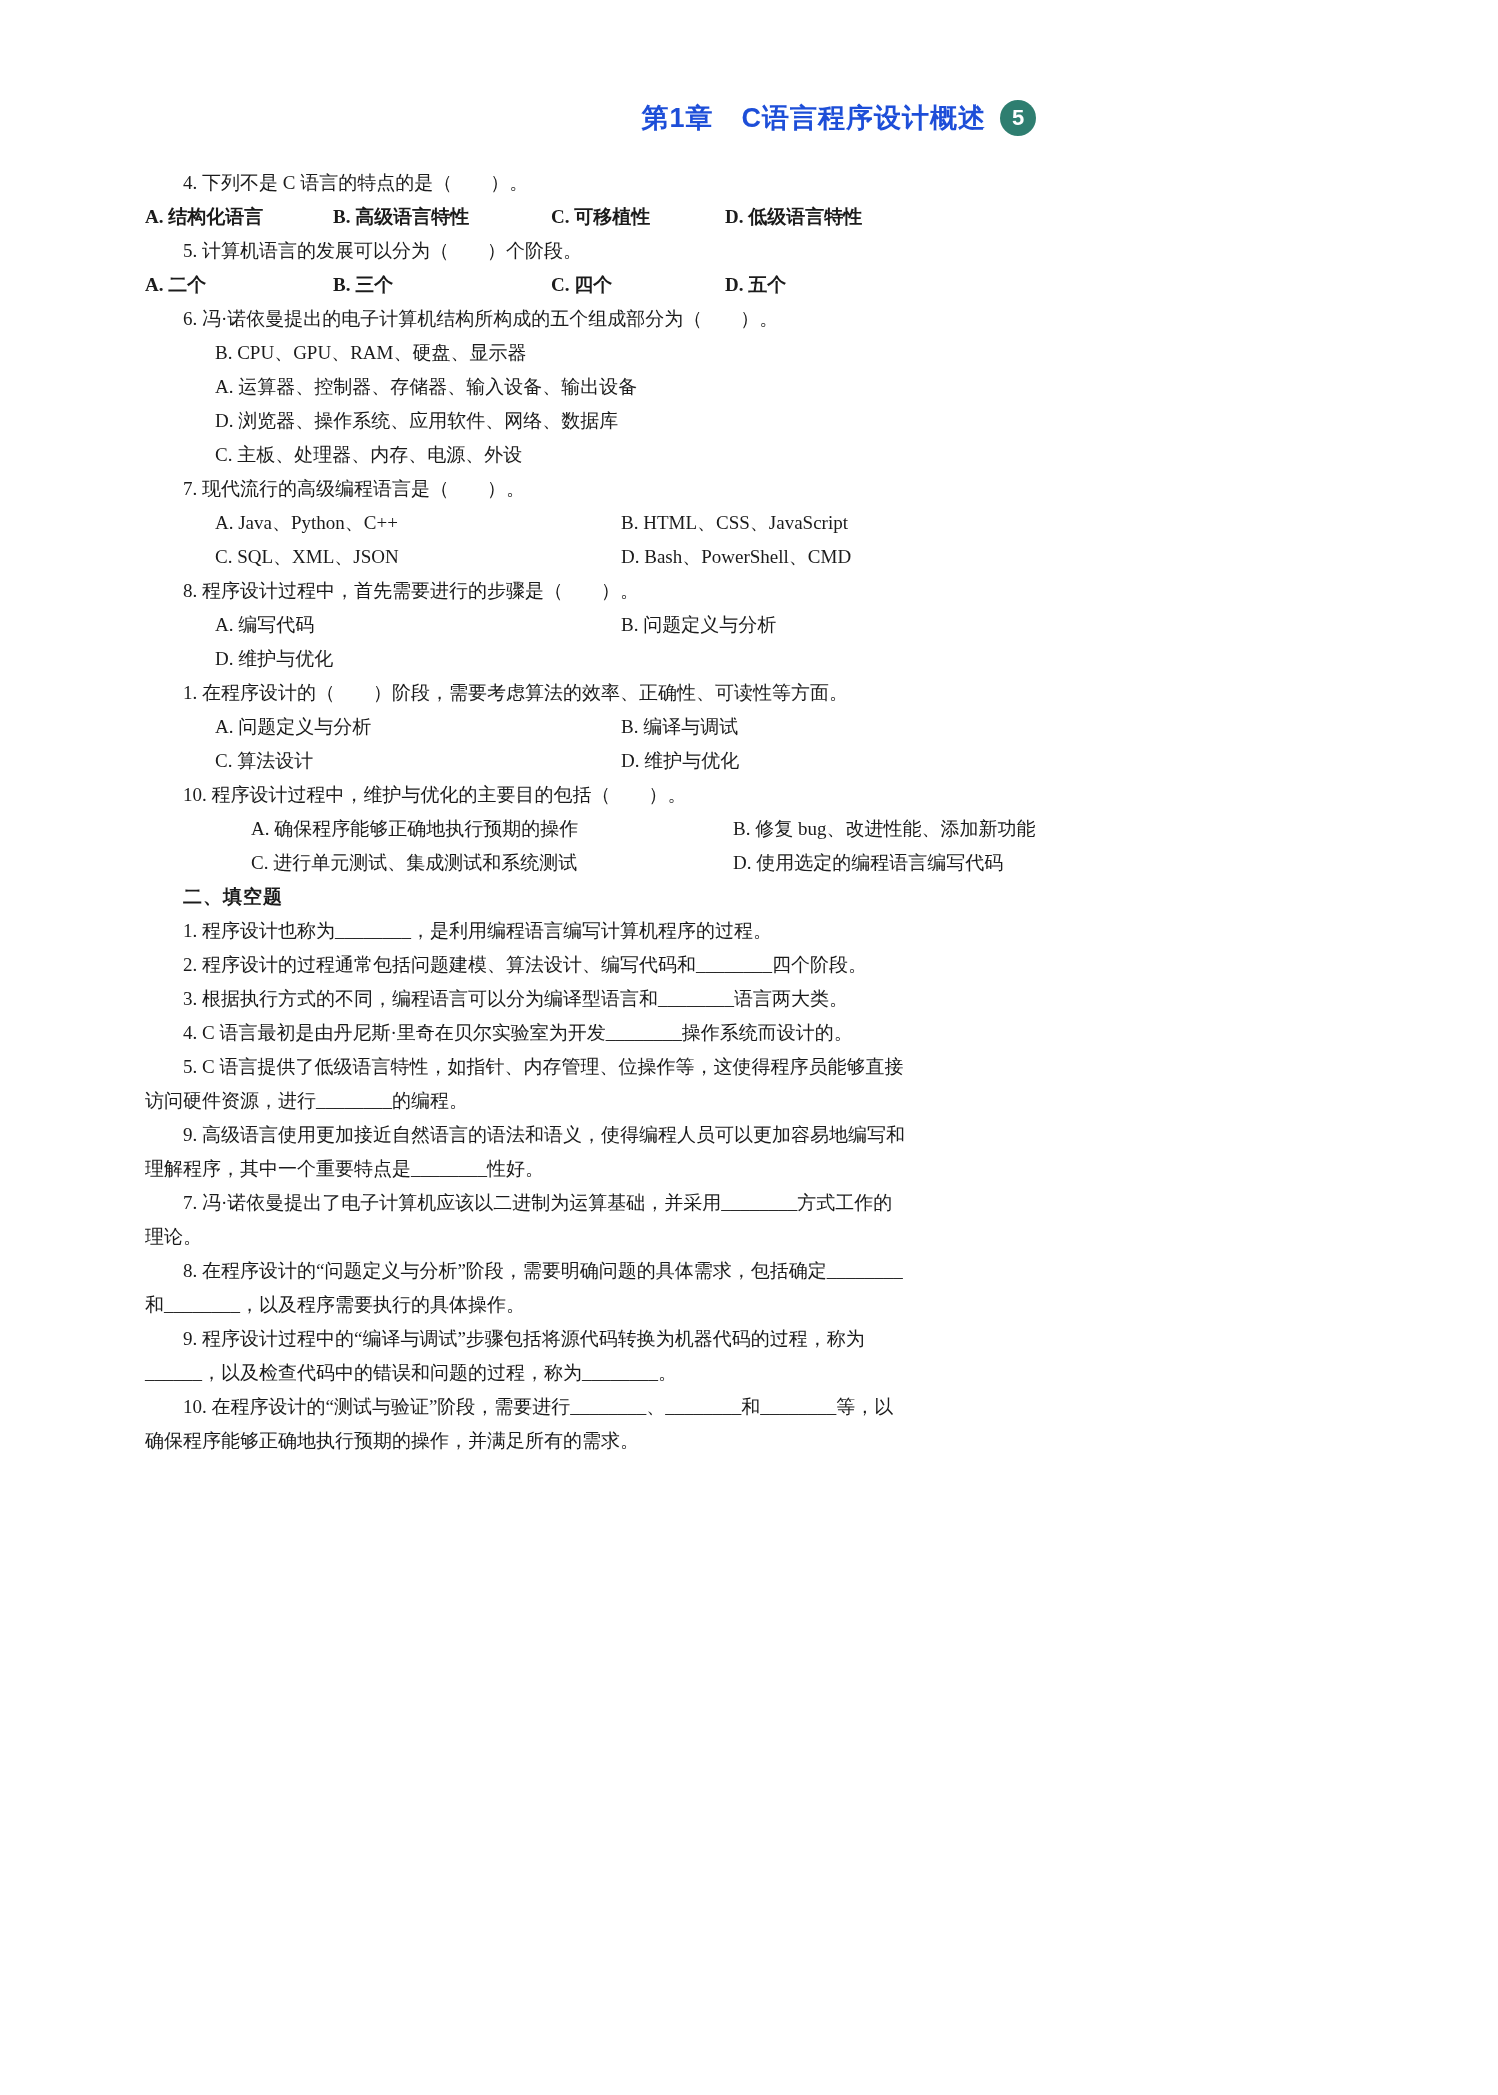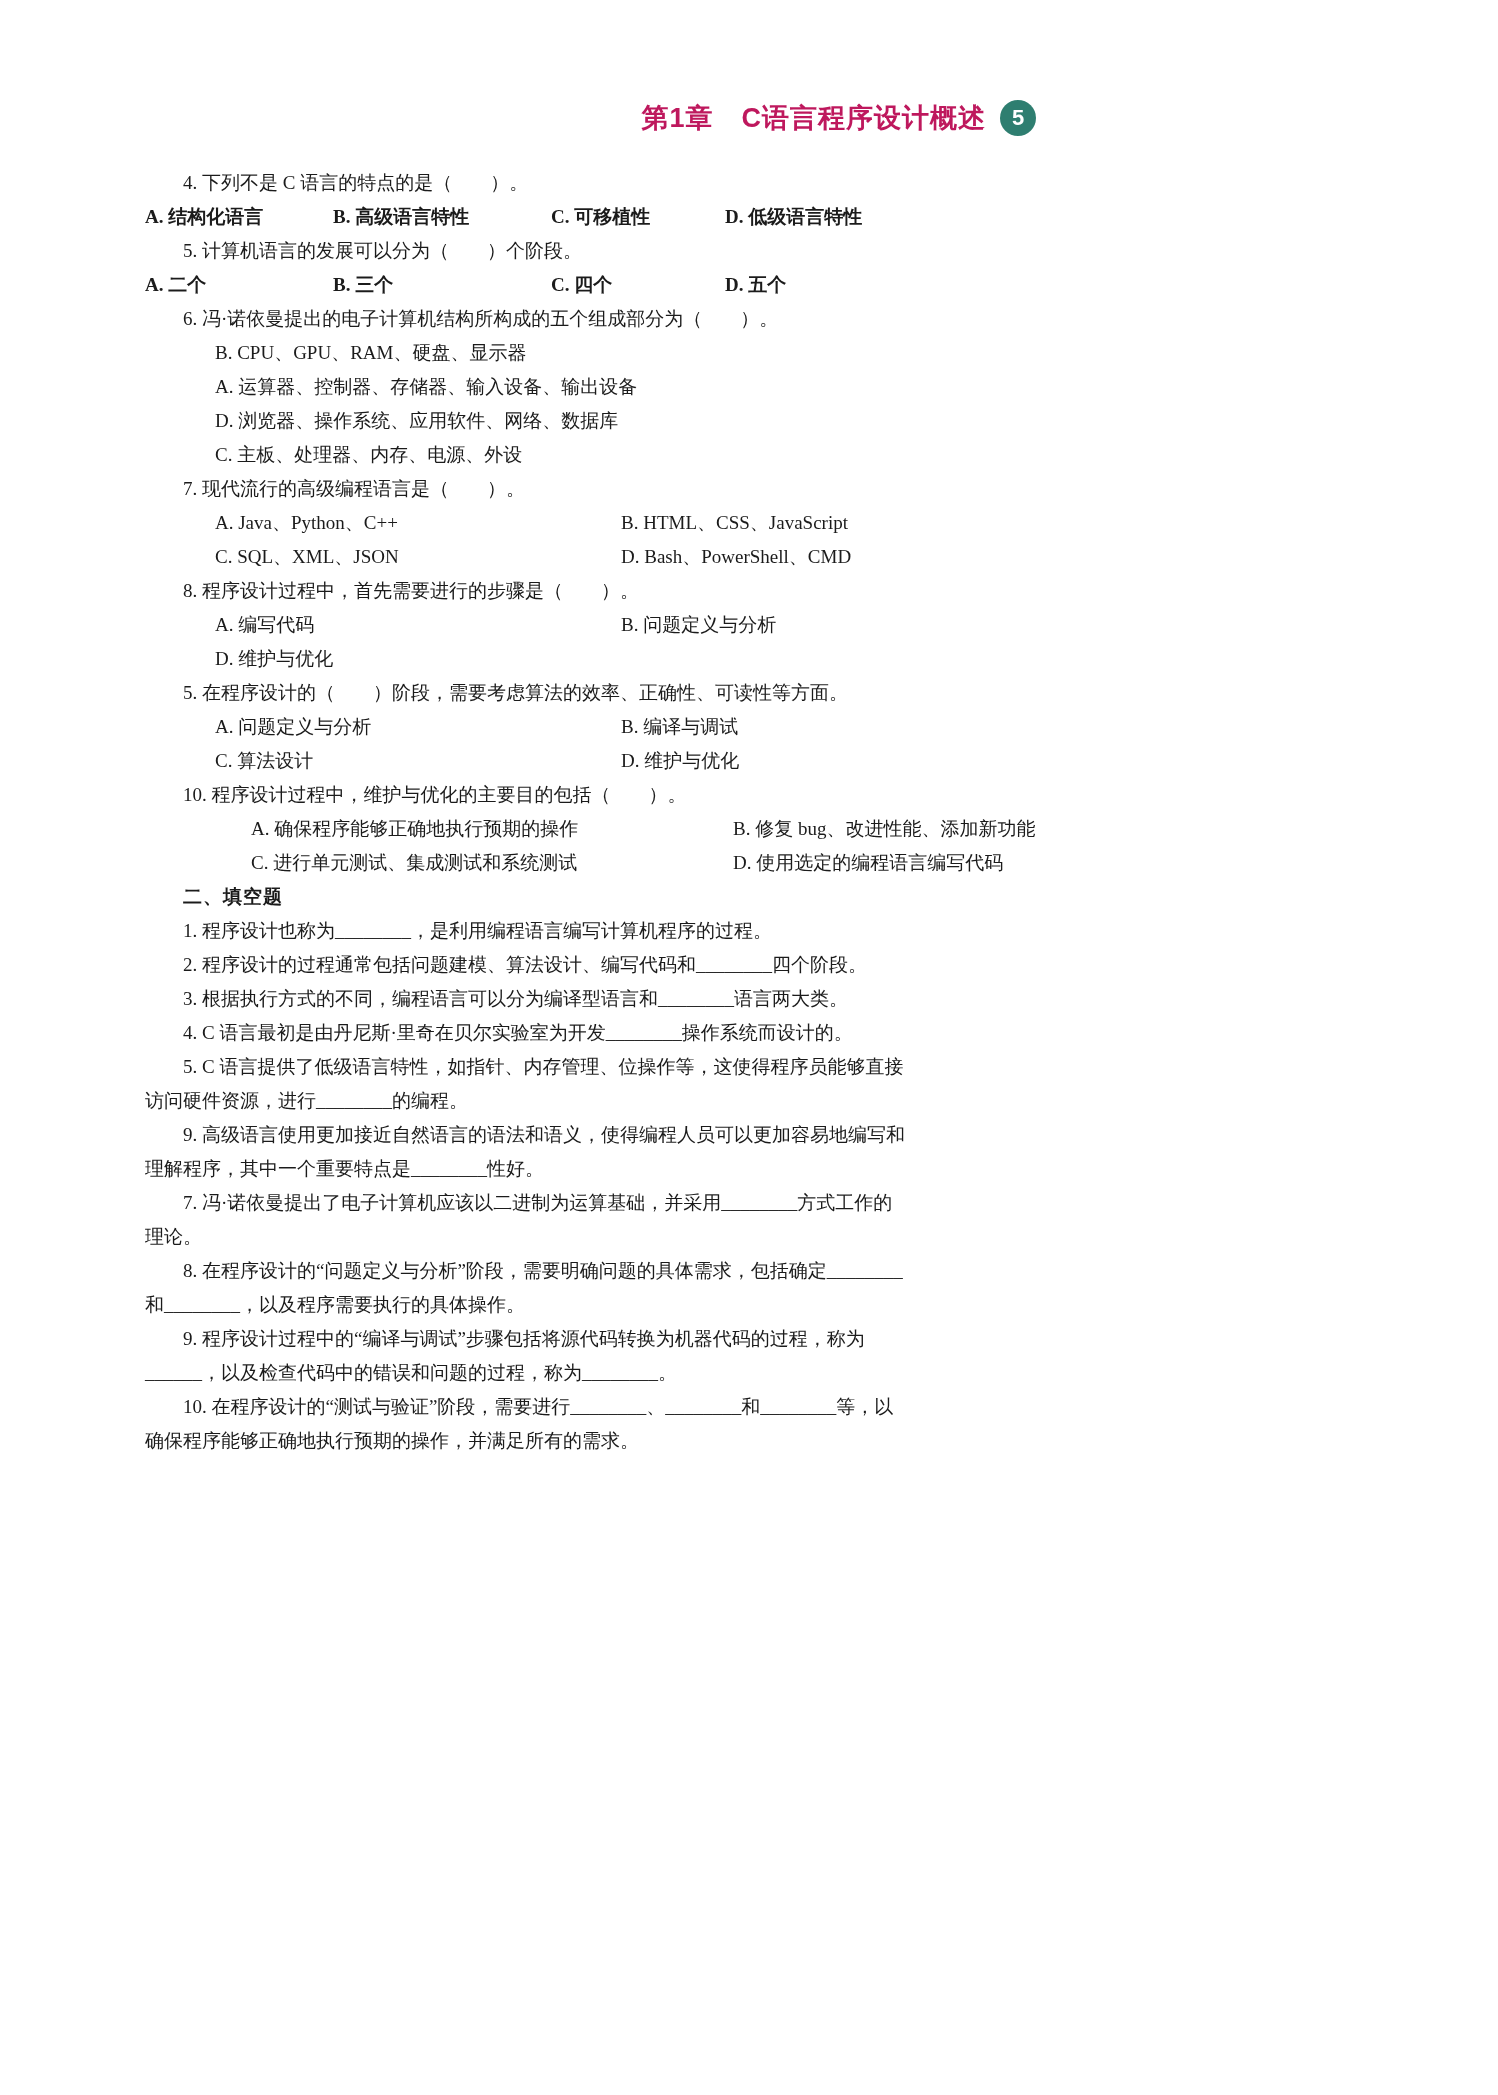--- a/index.html
+++ b/index.html
@@ -21,21 +21,21 @@
     top: 100px;
     right: 462px;
     display: flex;
     align-items: center;
     gap: 14px;
   }
   .chapter-title {
     font-size: 27px;
     font-weight: bold;
     letter-spacing: 1px;
-    color: #be185d;
+    color: #1d4ed8;
     font-family: "Liberation Sans", "DejaVu Sans", sans-serif;
   }
   .page-number-badge {
     width: 36px;
     height: 36px;
     border-radius: 50%;
     background: #2e7e70;
     color: #ffffff;
     display: flex;
     align-items: center;
@@ -147,21 +147,21 @@
       <div class="row2">
         <span class="opt">A. 编写代码</span>
         <span class="opt">B. 问题定义与分析</span>
       </div>
       <div class="row2">
         <span class="opt">D. 维护与优化</span>
       </div>
     </section>
 
     <section>
-      <p class="stem">5. 在程序设计的（　　）阶段，需要考虑算法的效率、正确性、可读性等方面。</p>
+      <p class="stem">1. 在程序设计的（　　）阶段，需要考虑算法的效率、正确性、可读性等方面。</p>
       <div class="row2">
         <span class="opt">A. 问题定义与分析</span>
         <span class="opt">B. 编译与调试</span>
       </div>
       <div class="row2">
         <span class="opt">C. 算法设计</span>
         <span class="opt">D. 维护与优化</span>
       </div>
     </section>
 

